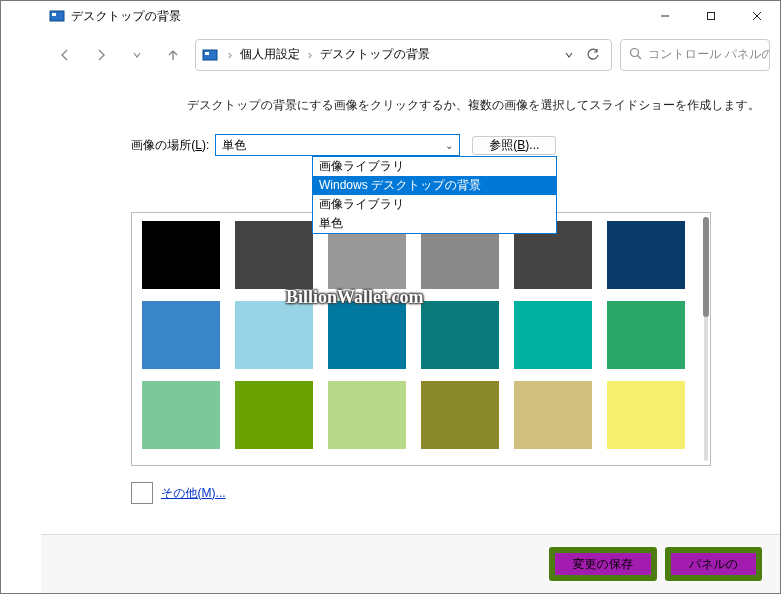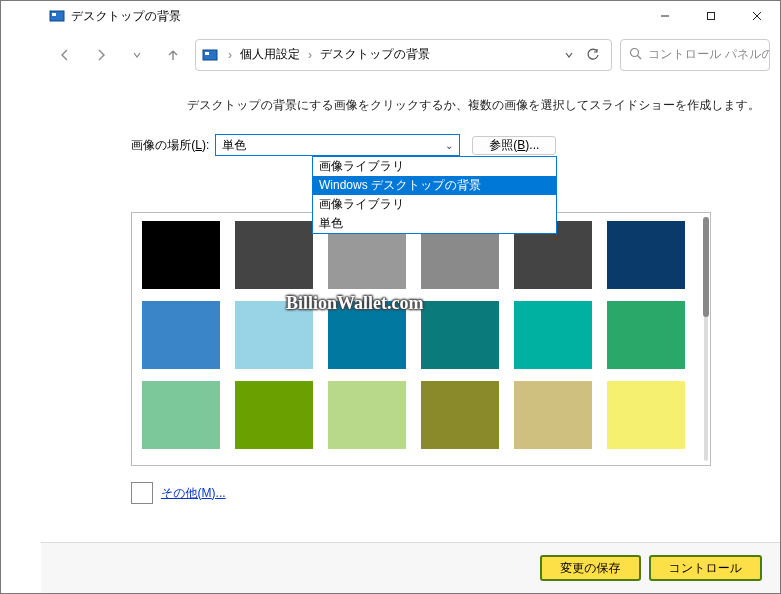--- a/index.html
+++ b/index.html
@@ -33,22 +33,22 @@
 .browse-btn { height: 19px; padding: 0 16px; border: 1px solid #ccc; background: #fdfdfd; border-radius: 3px; font-size: 12px; display: flex; align-items: center; margin-left: 6px; }
 .color-area { margin-top: 56px; width: 580px; height: 254px; border: 1px solid #bbb; position: relative; padding: 8px 10px; }
 .color-grid { display: grid; grid-template-columns: repeat(6, 78px); grid-template-rows: repeat(3, 68px); gap: 12px 15px; }
 .swatch { width: 78px; height: 68px; }
 .scroll-track { position: absolute; right: 2px; top: 4px; bottom: 4px; width: 4px; background: #ddd; border-radius: 2px; }
 .scroll-thumb { position: absolute; right: 1px; top: 4px; width: 6px; height: 100px; background: #888; border-radius: 3px; }
 .other-row { margin-top: 16px; display: flex; align-items: center; gap: 8px; font-size: 12px; margin-left: 0; }
 .other-swatch { width: 22px; height: 22px; border: 1px solid #888; background: #fff; }
 .other-link { color: #0033cc; text-decoration: underline; }
 .button-bar { display: flex; justify-content: flex-end; gap: 8px; padding: 12px 18px; border-top: 1px solid #ddd; background: #f7f7f7; }
-.btn { height: 26px; padding: 0 18px; border: 2px solid #4d7c0f; background: #fde047; border-radius: 3px; font-size: 12px; display: flex; align-items: center; }
-.watermark { position: absolute; left: 245px; top: 214px; font-size: 18px; font-weight: 700; color: #fff; text-shadow: 1px 1px 2px #444, -1px -1px 2px #444, 1px -1px 2px #444, -1px 1px 2px #444; pointer-events: none; font-family: Georgia, serif; z-index: 5; }
+.btn { height: 34px; padding: 0 18px; border: 6px solid #4d7c0f; background: #a21caf; border-radius: 3px; font-size: 12px; display: flex; align-items: center; }
+.watermark { position: absolute; left: 245px; top: 208px; font-size: 18px; font-weight: 700; color: #fff; text-shadow: 1px 1px 2px #444, -1px -1px 2px #444, 1px -1px 2px #444, -1px 1px 2px #444; pointer-events: none; font-family: Georgia, serif; z-index: 5; }
 </style>
 </head>
 <body>
 
 <div class="window">
 
   <div class="titlebar">
     <span class="titlebar-icon">
       <svg viewBox="0 0 16 16" width="16" height="16">
           <rect x="1" y="3" width="14" height="10" fill="#2a72c8" stroke="#0a4a8a"></rect>
@@ -183,16 +183,16 @@
     </div>
 
     <div class="other-row">
       <div class="other-swatch"></div>
       <span class="other-link"><span>その他(</span><u>M</u><span>)...</span></span>
     </div>
   </div>
 
   <div class="button-bar">
     <div class="btn">変更の保存</div>
-    <div class="btn">コントロール</div>
+    <div class="btn">パネルの</div>
   </div>
 
 </div>
 
 </body></html>

